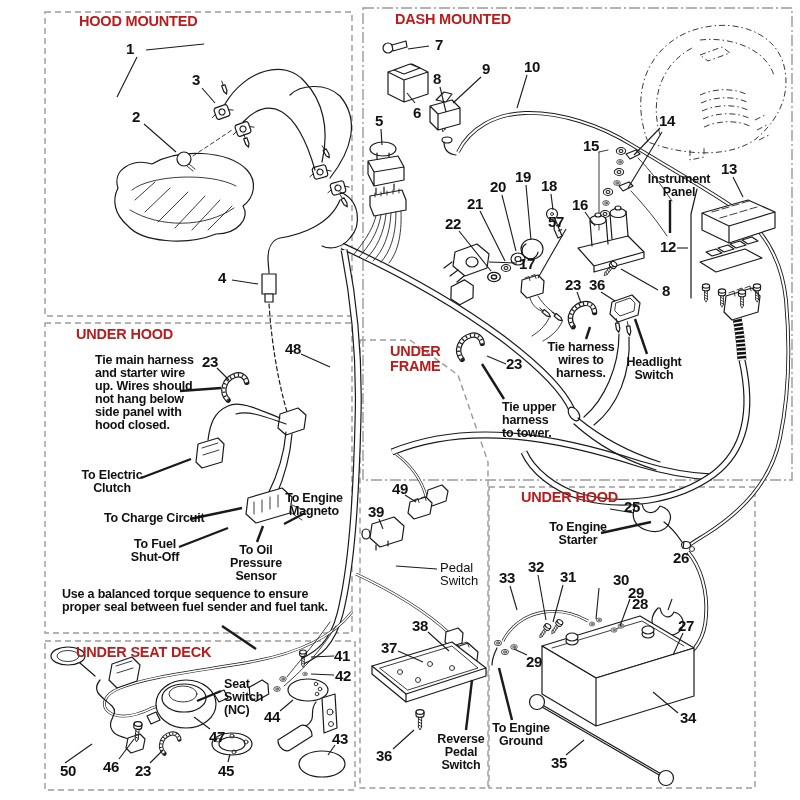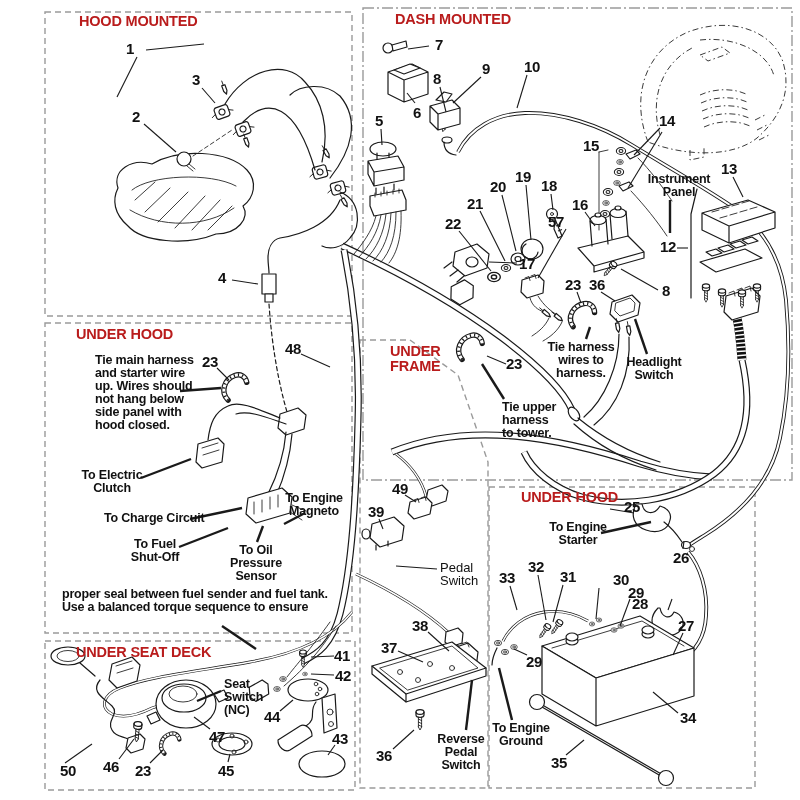--- a/index.html
+++ b/index.html
@@ -491,22 +491,22 @@
       <div class="note center" style="left: 256px; top: 544px;">
         <div>To Oil</div>
         <div>Pressure</div>
         <div>Sensor</div>
       </div>
       <div class="note center" style="left: 314px; top: 492px;">
         <div>To Engine</div>
         <div>Magneto</div>
       </div>
       <div class="note " style="left: 62px; top: 588px;">
+        <div>Use a balanced torque sequence to ensure</div>
         <div>proper seal between fuel sender and fuel tank.</div>
-        <div>Use a balanced torque sequence to ensure</div>
       </div>
       <div class="note " style="left: 502px; top: 401px;">
         <div>Tie upper</div>
         <div>harness</div>
         <div>to tower.</div>
       </div>
       <div class="note center" style="left: 581px; top: 341px;">
         <div>Tie harness</div>
         <div>wires to</div>
         <div>harness.</div>

